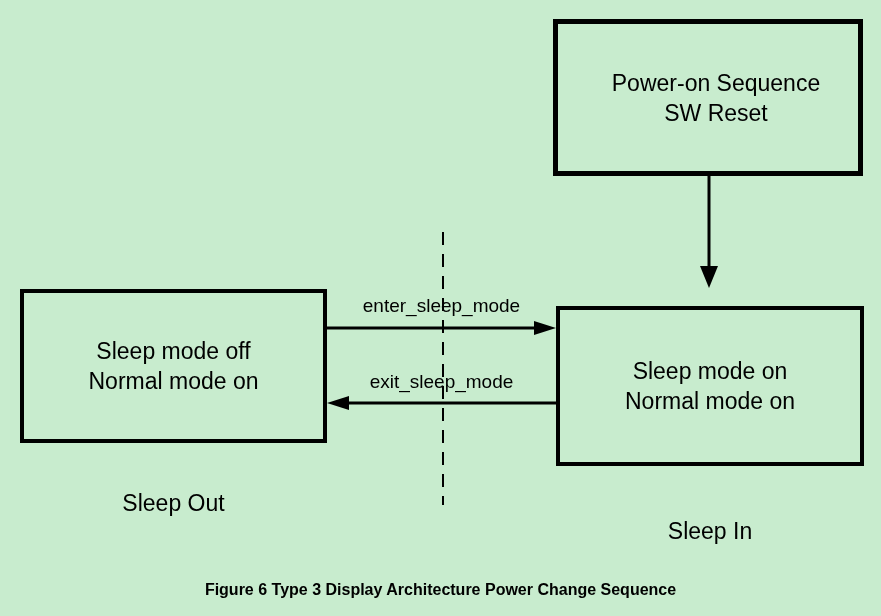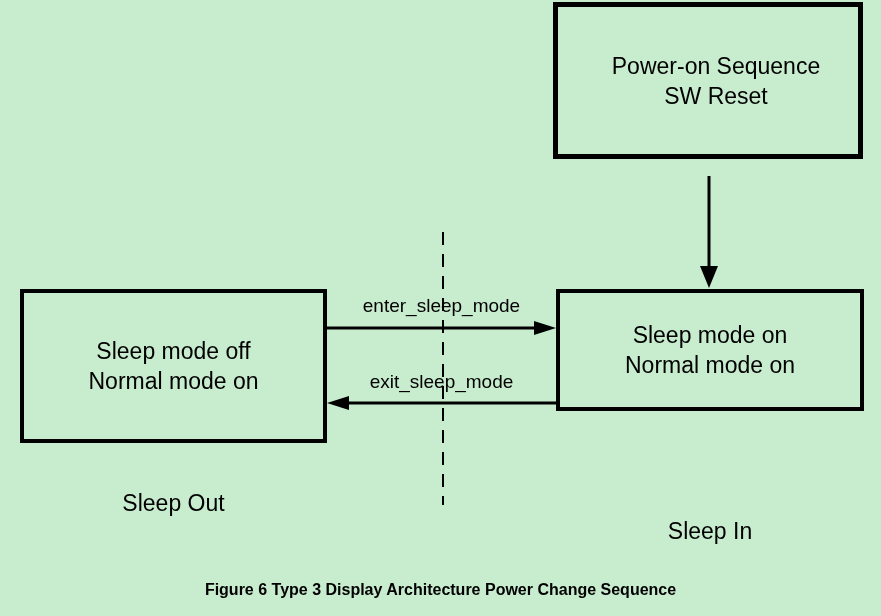--- a/index.html
+++ b/index.html
@@ -26,38 +26,38 @@
     display: flex;
     flex-direction: column;
     justify-content: center;
     align-items: center;
     text-align: center;
     font-size: 23px;
     line-height: 30px;
   }
   .power-on-box {
     left: 553px;
-    top: 2px;
+    top: 19px;
     width: 310px;
     height: 157px;
     border-width: 5px;
     padding-left: 16px;
   }
   .sleep-off-box {
     left: 20px;
     top: 289px;
     width: 307px;
     height: 154px;
     border-width: 4px;
   }
   .sleep-on-box {
     left: 556px;
-    top: 289px;
+    top: 306px;
     width: 308px;
-    height: 122px;
+    height: 160px;
     border-width: 4px;
   }
   .arrow-label {
     position: absolute;
     left: 327px;
     width: 229px;
     text-align: center;
     font-size: 19px;
     line-height: 24px;
     white-space: nowrap;

